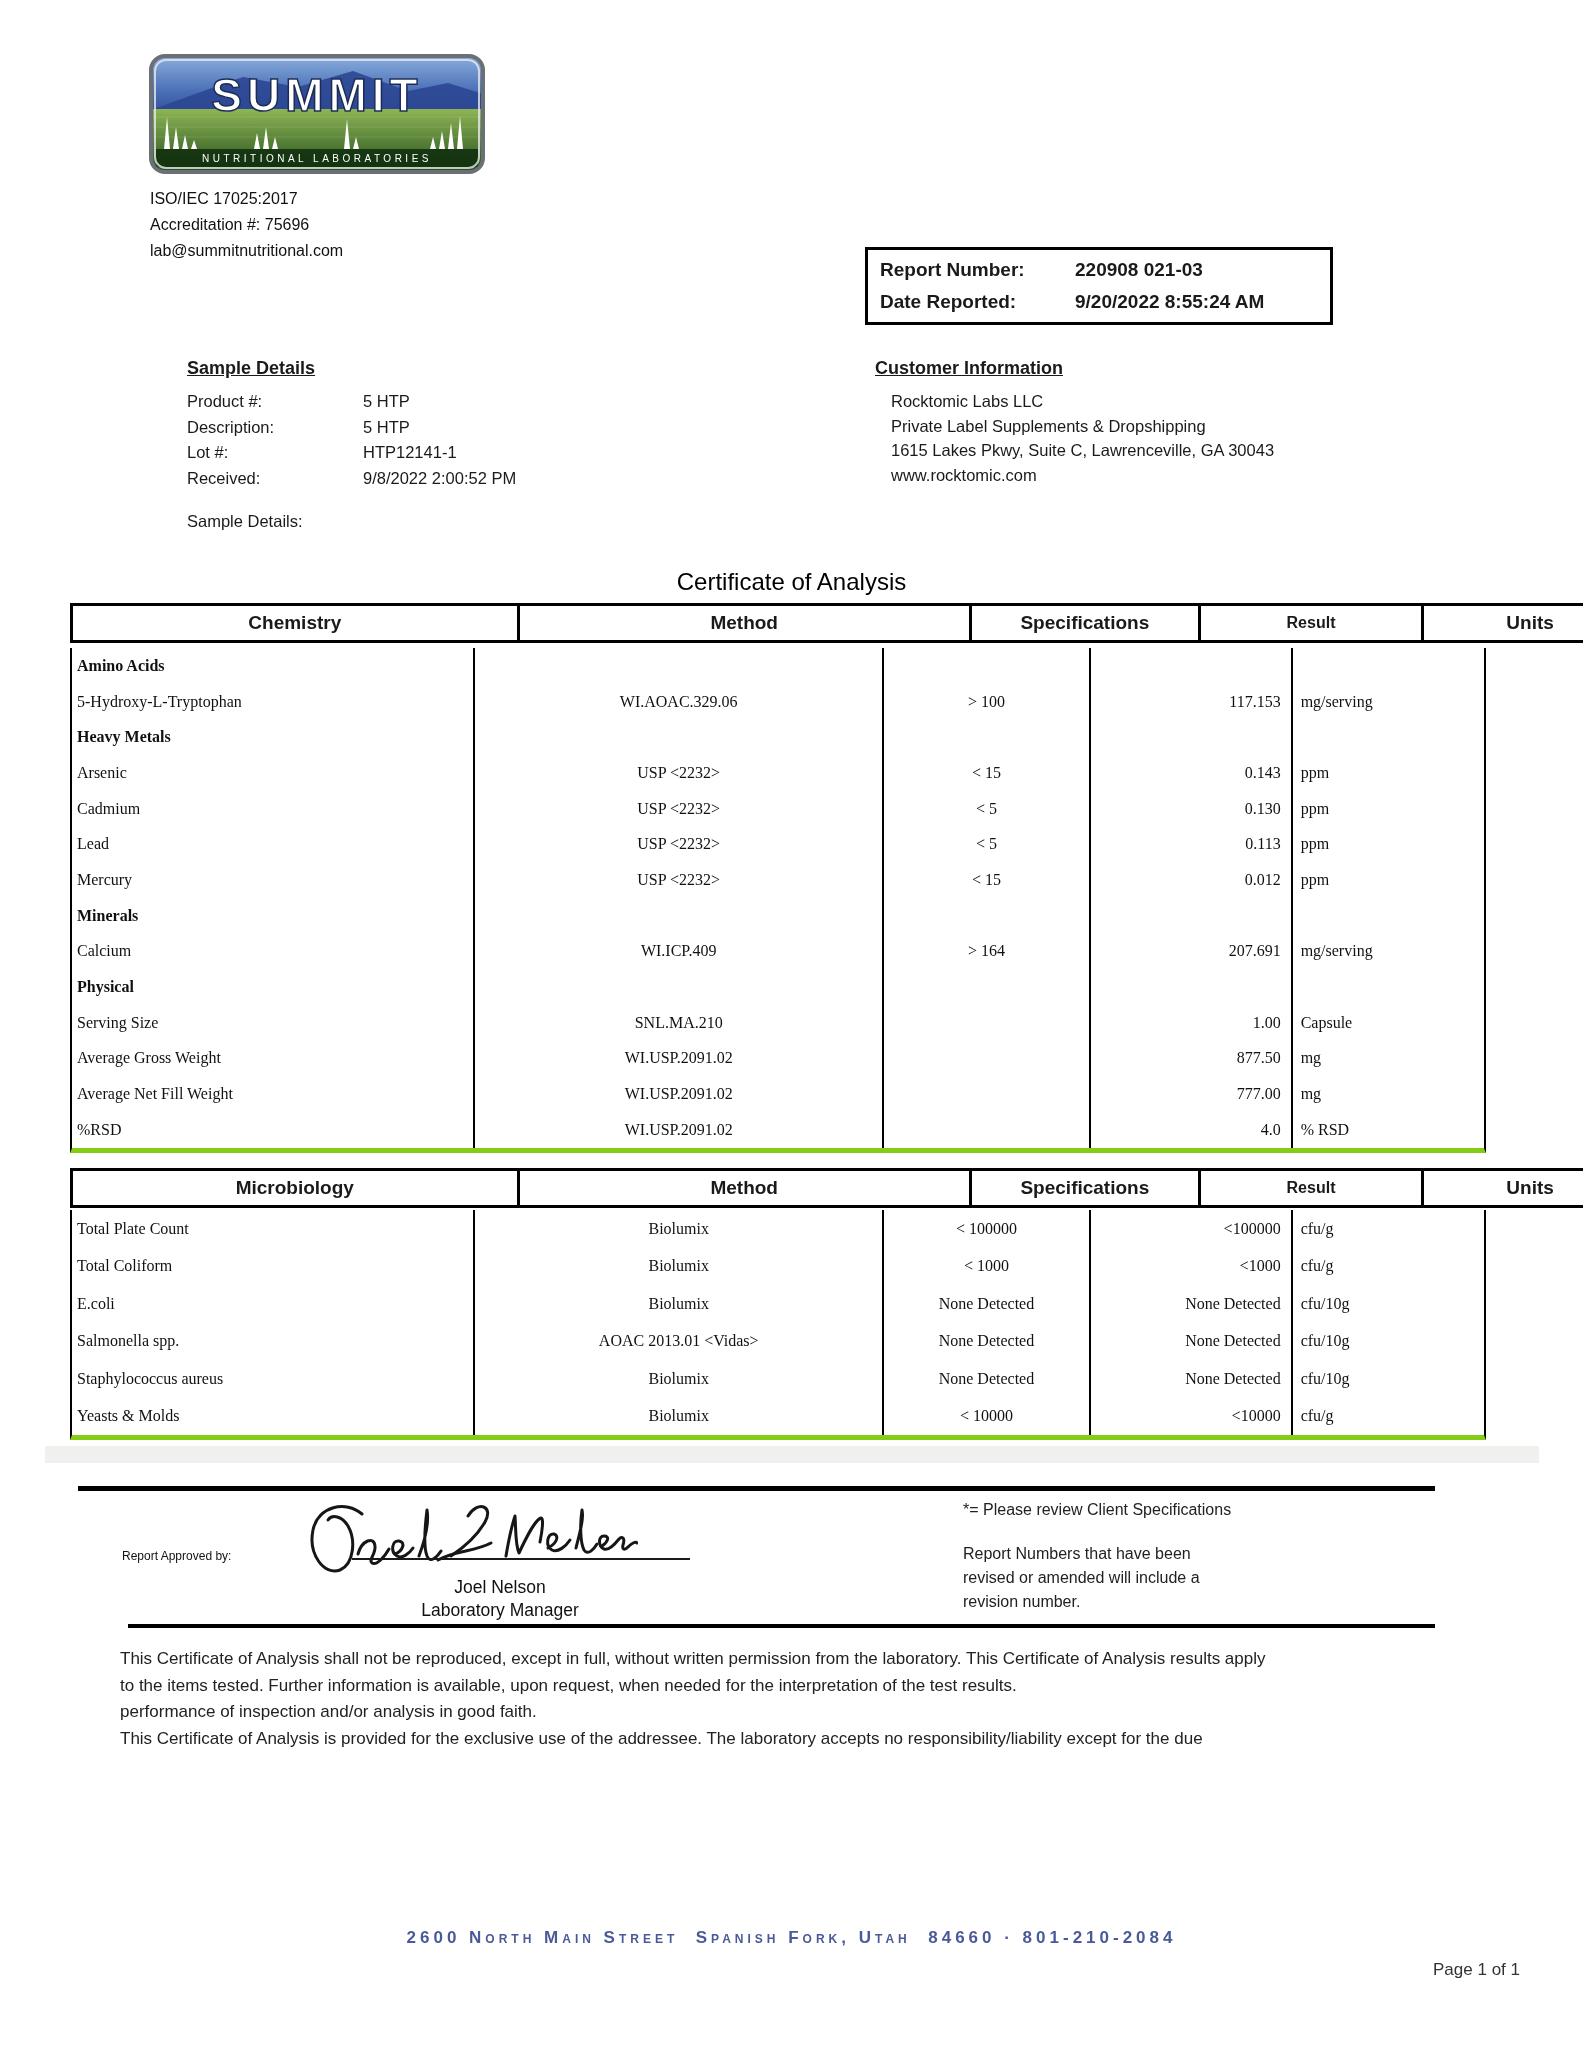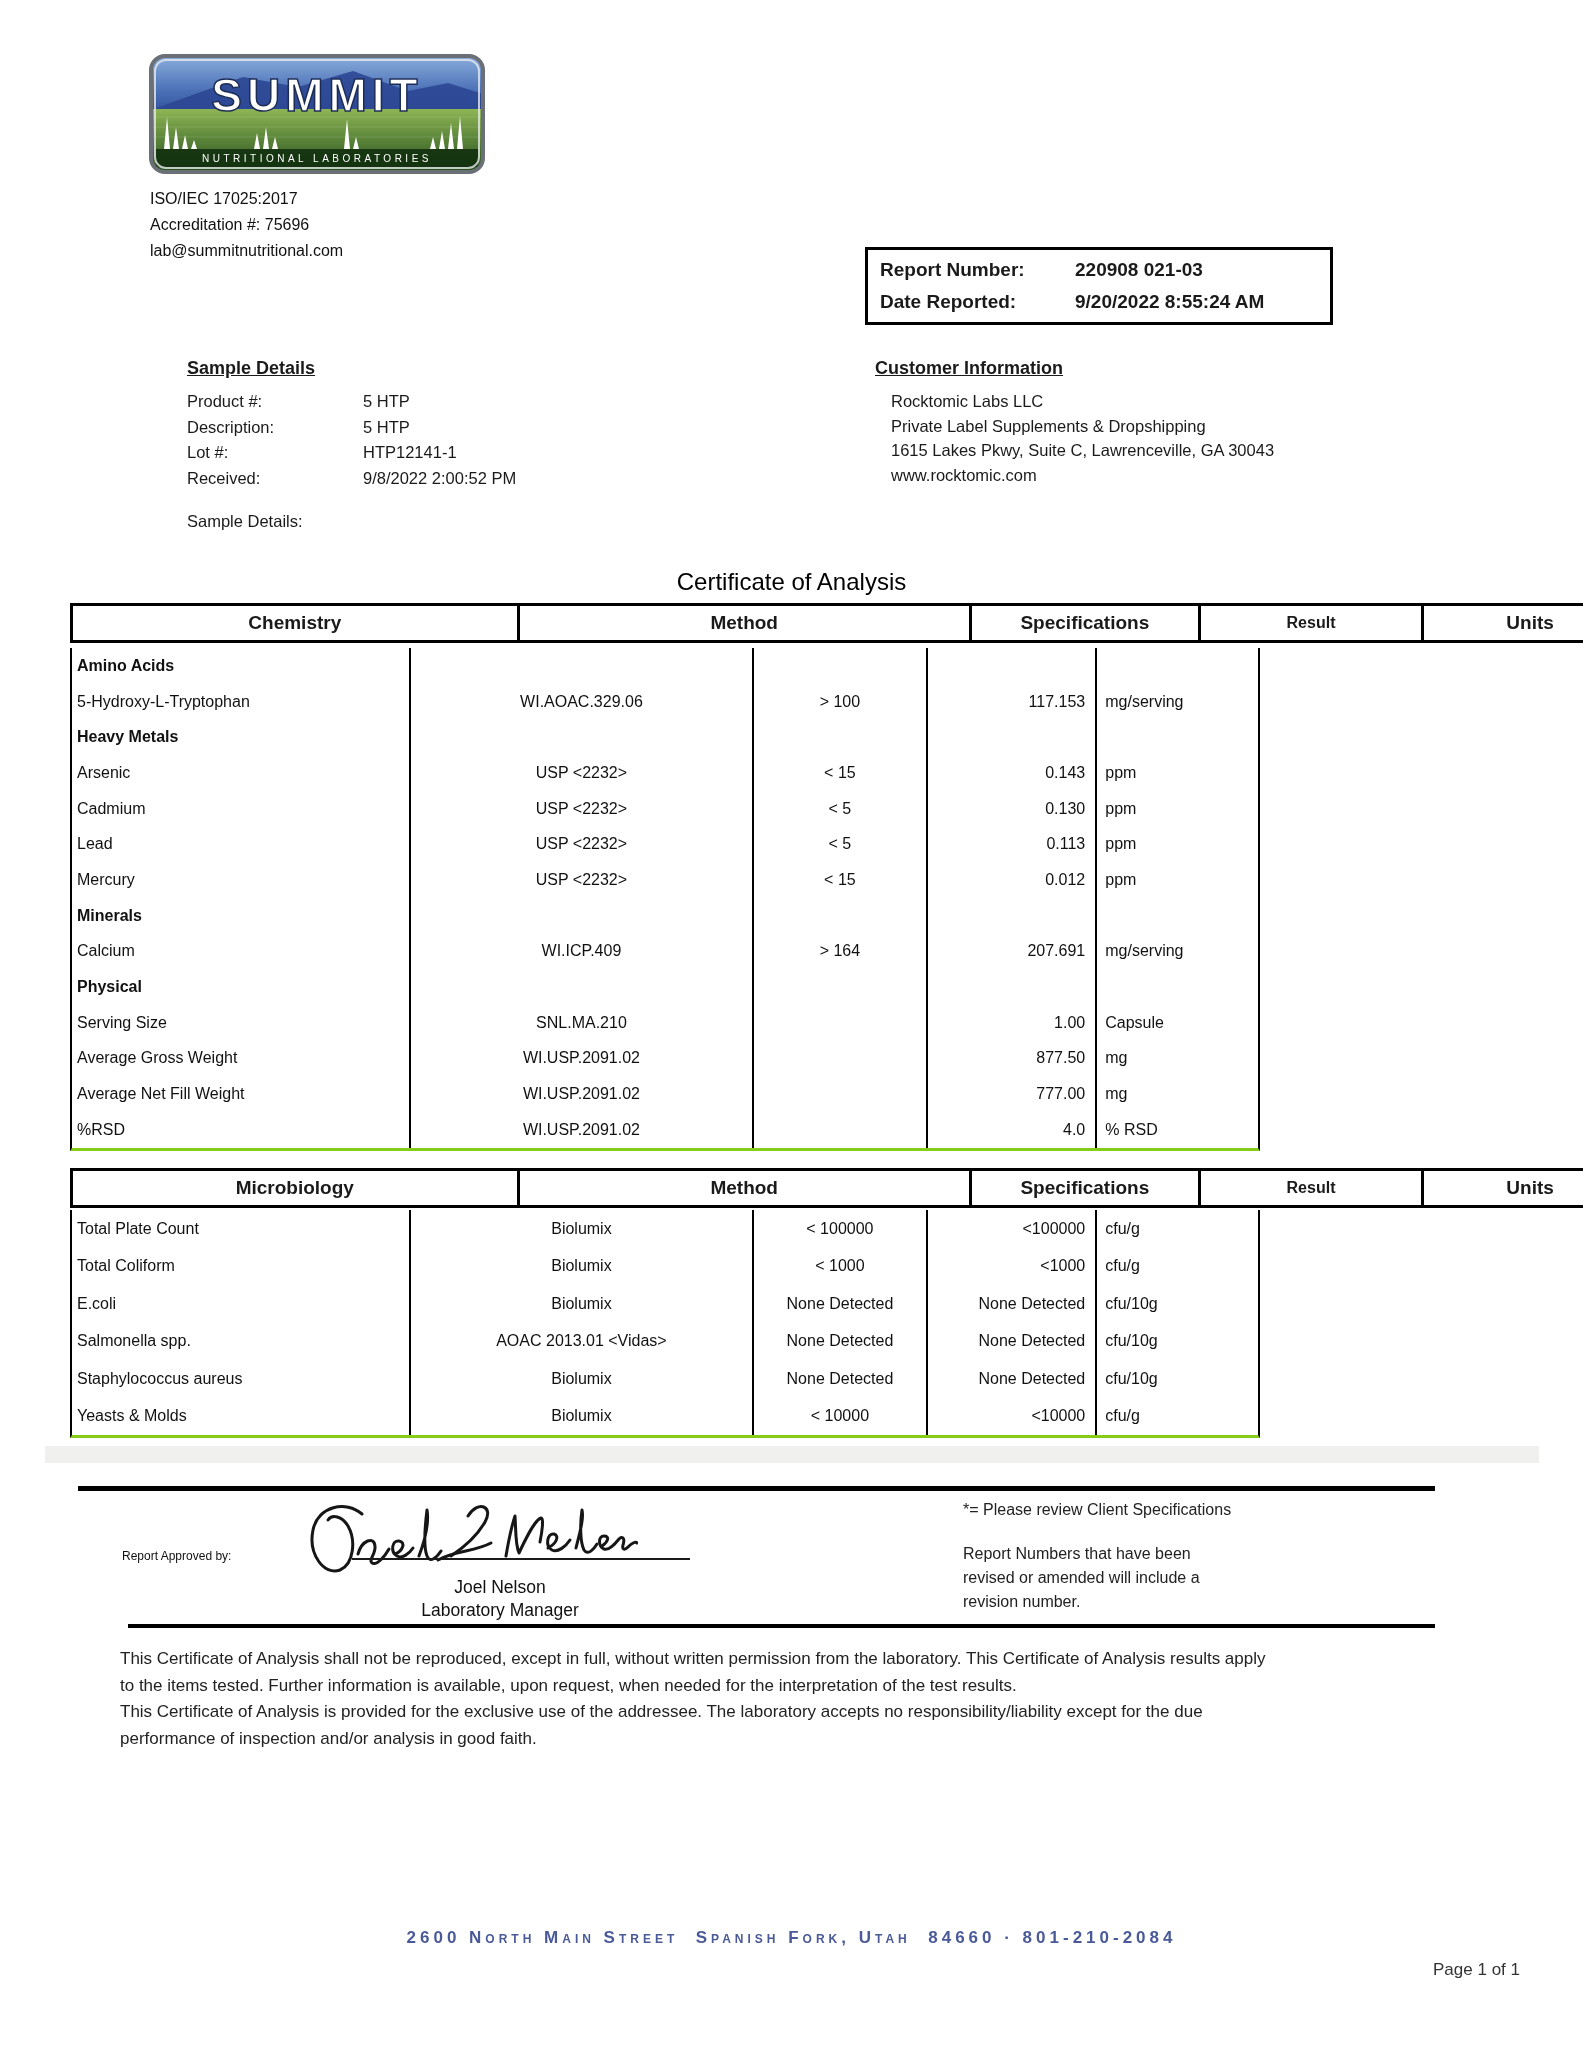--- a/index.html
+++ b/index.html
@@ -31,23 +31,23 @@
     width:1569px; box-sizing:border-box; border:3px solid #000; height:40px;
     display:grid; grid-template-columns:28.57% 28.94% 14.65% 14.29% 13.55%;
   }
   .th {
     display:flex; align-items:center; justify-content:center;
     font-weight:bold; font-size:19px; border-right:3px solid #000;
   }
   .th:last-child { border-right:none; }
   .th.small { font-size:16px; }
   .tbody {
-    width:1190px; box-sizing:border-box;
-    border-left:2px solid #000; border-right:2px solid #000; border-bottom:3px solid #84cc16;
-    display:grid; grid-template-columns:28.57% 28.94% 14.65% 14.29% 13.55%;
+    width:1416px; box-sizing:border-box;
+    border-left:2px solid #000; border-right:2px solid #000; border-bottom:5px solid #84cc16;
+    display:grid; grid-template-columns:28.57% 28.94% 14.65% 14.29% 13.55%;font-family:Liberation Serif, serif;
   }
   .tbody.chem { grid-auto-rows:35.7px; }
   .tbody.micro { grid-auto-rows:37.5px; }
   .trow { display:contents; }
   .cell {
     display:flex; align-items:center; font-size:16px; color:#111;
     border-right:2px solid #000; box-sizing:border-box; padding:0 8px; overflow:hidden;
   }
   .cell.c1 { justify-content:flex-start; padding-left:5px; }
   .cell.c2, .cell.c3 { justify-content:center; }
@@ -346,20 +346,20 @@
   <div class="abs sig-name-block">
     <div>Joel Nelson</div>
     <div>Laboratory Manager</div>
   </div>
 
   <div class="abs rule" style="left:128px; top:1624px; width:1307px; height:4px;"></div>
 
   <div class="abs disclaimer">
     <div>This Certificate of Analysis shall not be reproduced, except in full, without written permission from the laboratory. This Certificate of Analysis results apply</div>
     <div>to the items tested. Further information is available, upon request, when needed for the interpretation of the test results.</div>
+    <div>performance of inspection and/or analysis in good faith.</div>
     <div>This Certificate of Analysis is provided for the exclusive use of the addressee. The laboratory accepts no responsibility/liability except for the due</div>
-    <div>performance of inspection and/or analysis in good faith.</div>
   </div>
 
   <div class="abs footer">2600 North Main Street  Spanish Fork, Utah  84660 · 801-210-2084</div>
   <div class="abs pagenum">Page 1 of 1</div>
 
 </div>
 
 </body></html>

